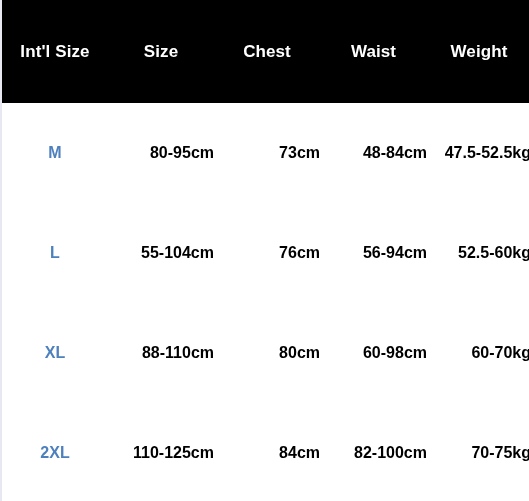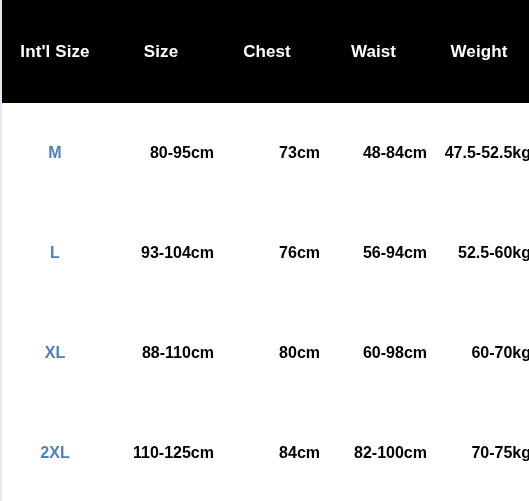--- a/index.html
+++ b/index.html
@@ -101,21 +101,21 @@
     <tbody>
       <tr class="data-row">
         <td class="size-cell">M</td>
         <td class="data-cell">80-95cm</td>
         <td class="data-cell">73cm</td>
         <td class="data-cell">48-84cm</td>
         <td class="data-cell">47.5-52.5kg</td>
       </tr>
       <tr class="data-row">
         <td class="size-cell">L</td>
-        <td class="data-cell">93-104cm</td>
+        <td class="data-cell">55-104cm</td>
         <td class="data-cell">76cm</td>
         <td class="data-cell">56-94cm</td>
         <td class="data-cell">52.5-60kg</td>
       </tr>
       <tr class="data-row">
         <td class="size-cell">XL</td>
         <td class="data-cell">88-110cm</td>
         <td class="data-cell">80cm</td>
         <td class="data-cell">60-98cm</td>
         <td class="data-cell">60-70kg</td>

